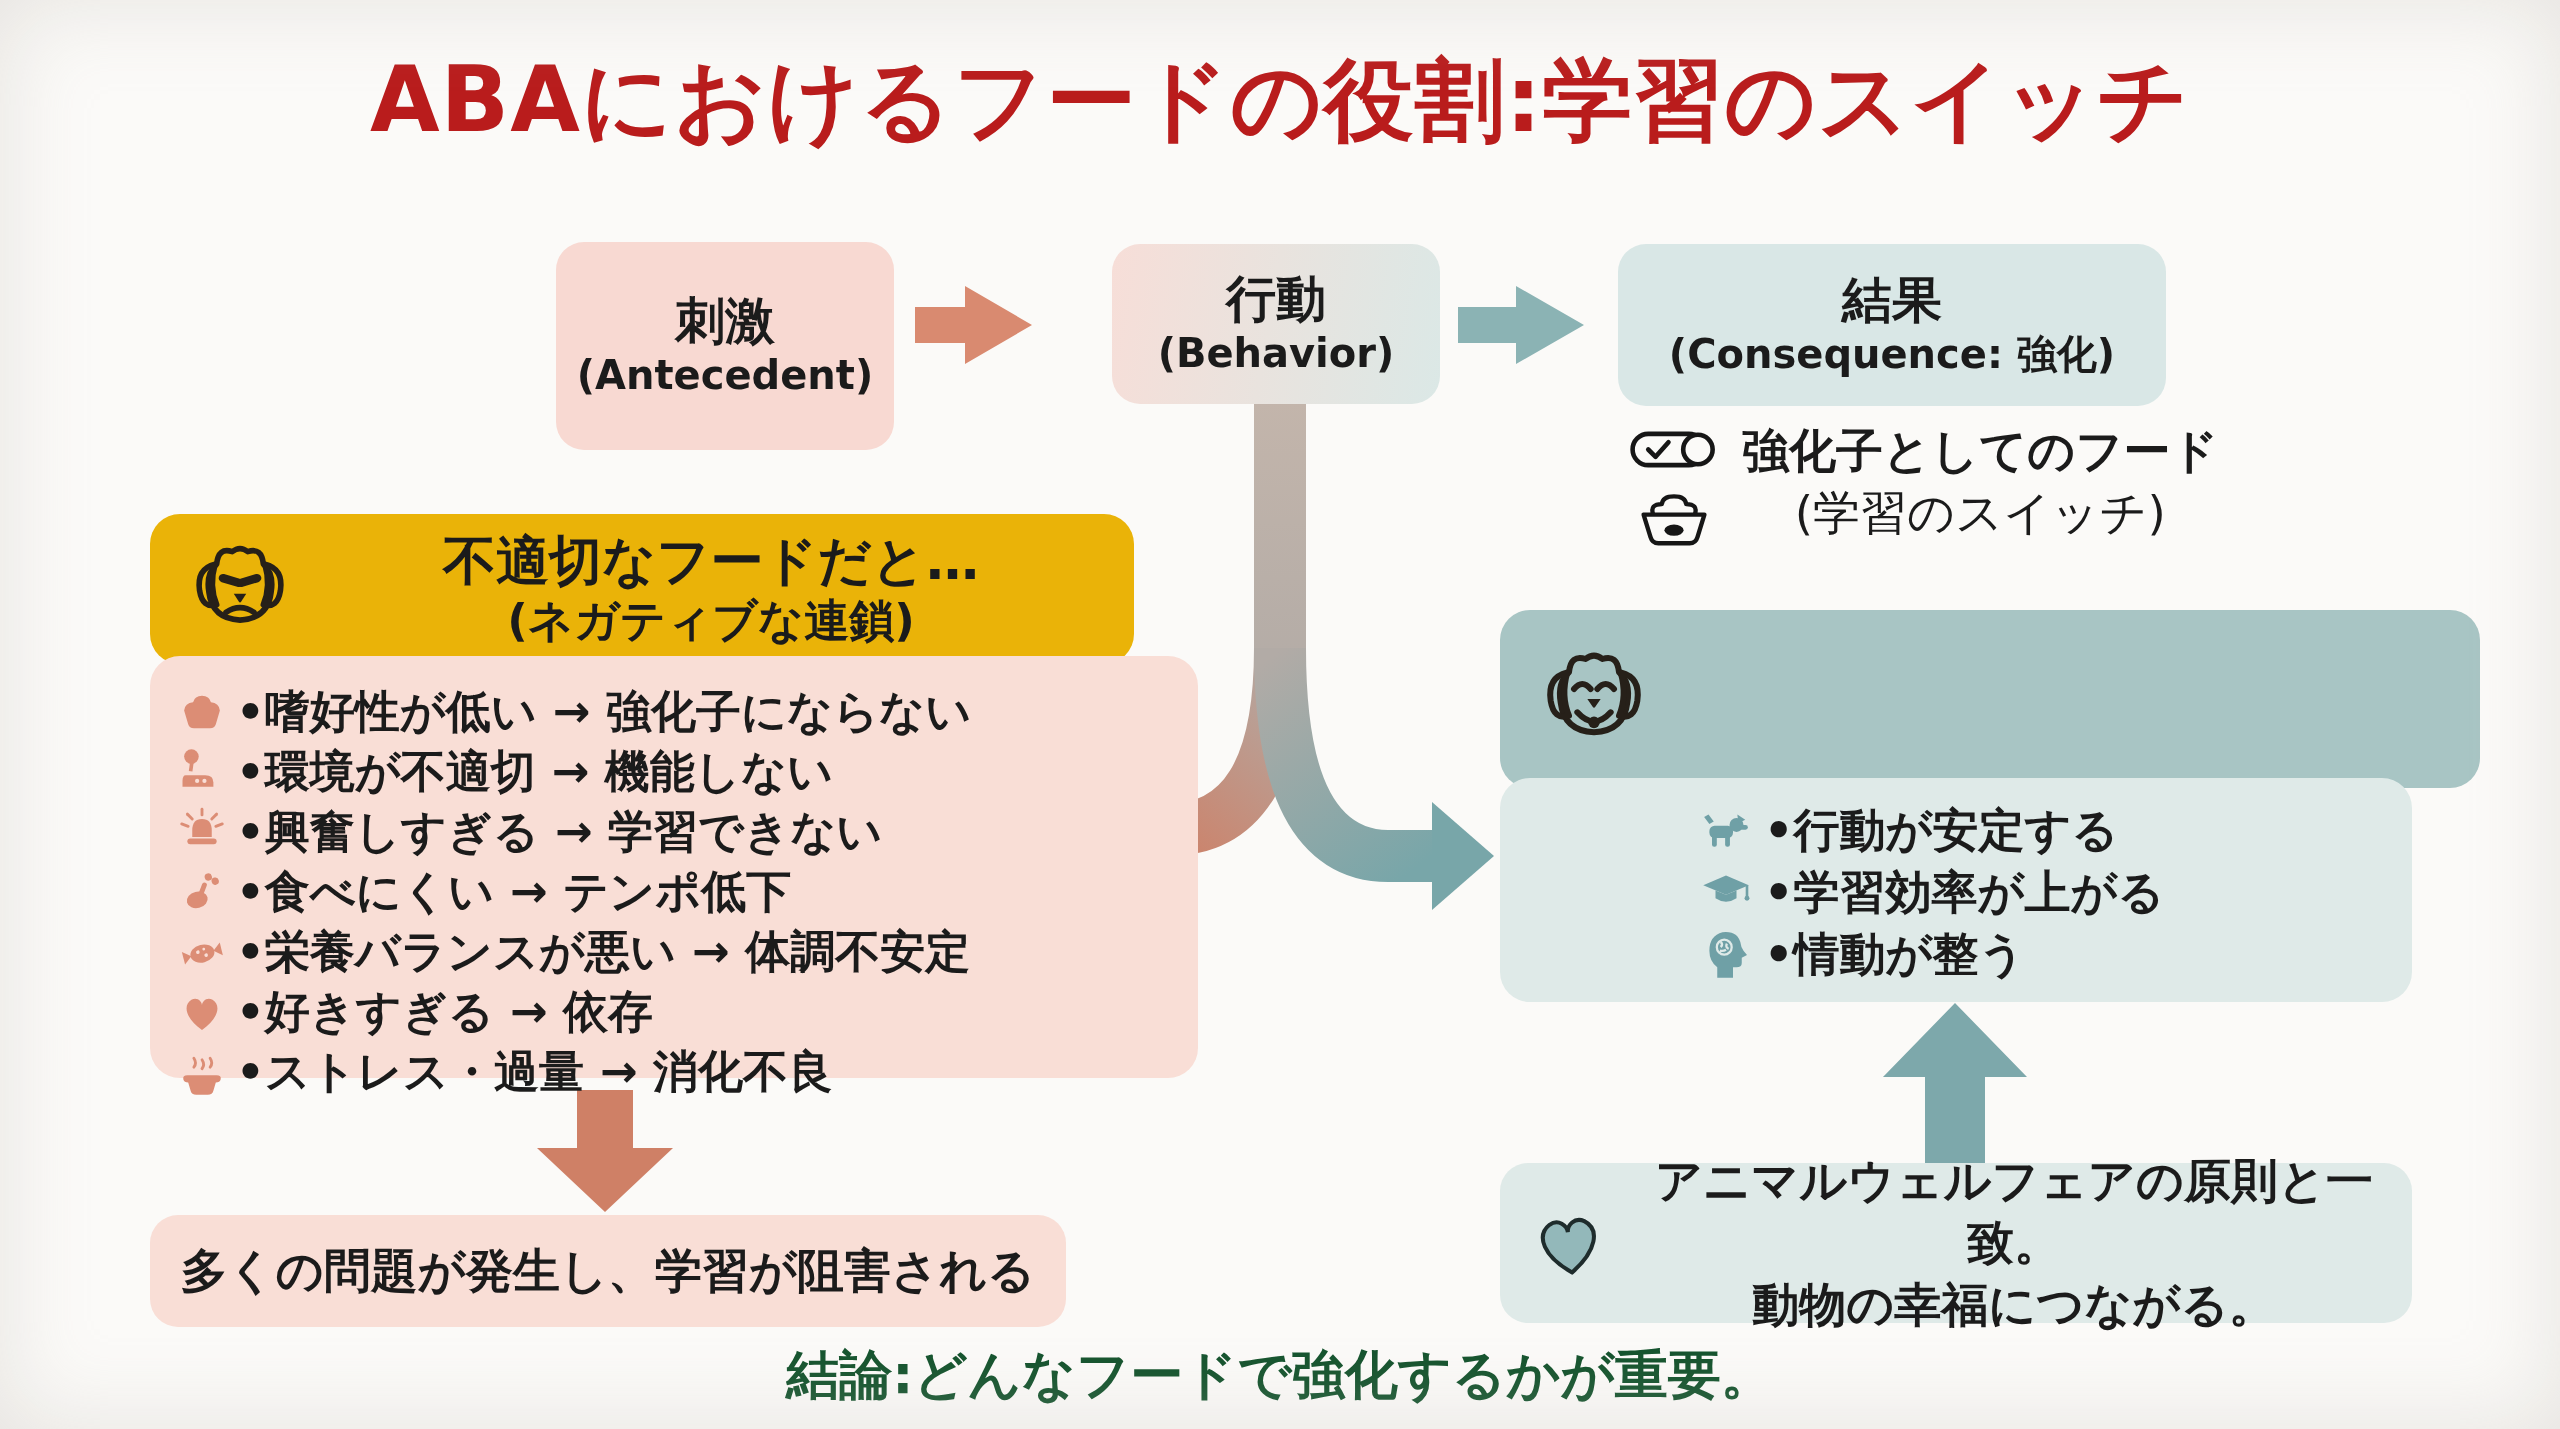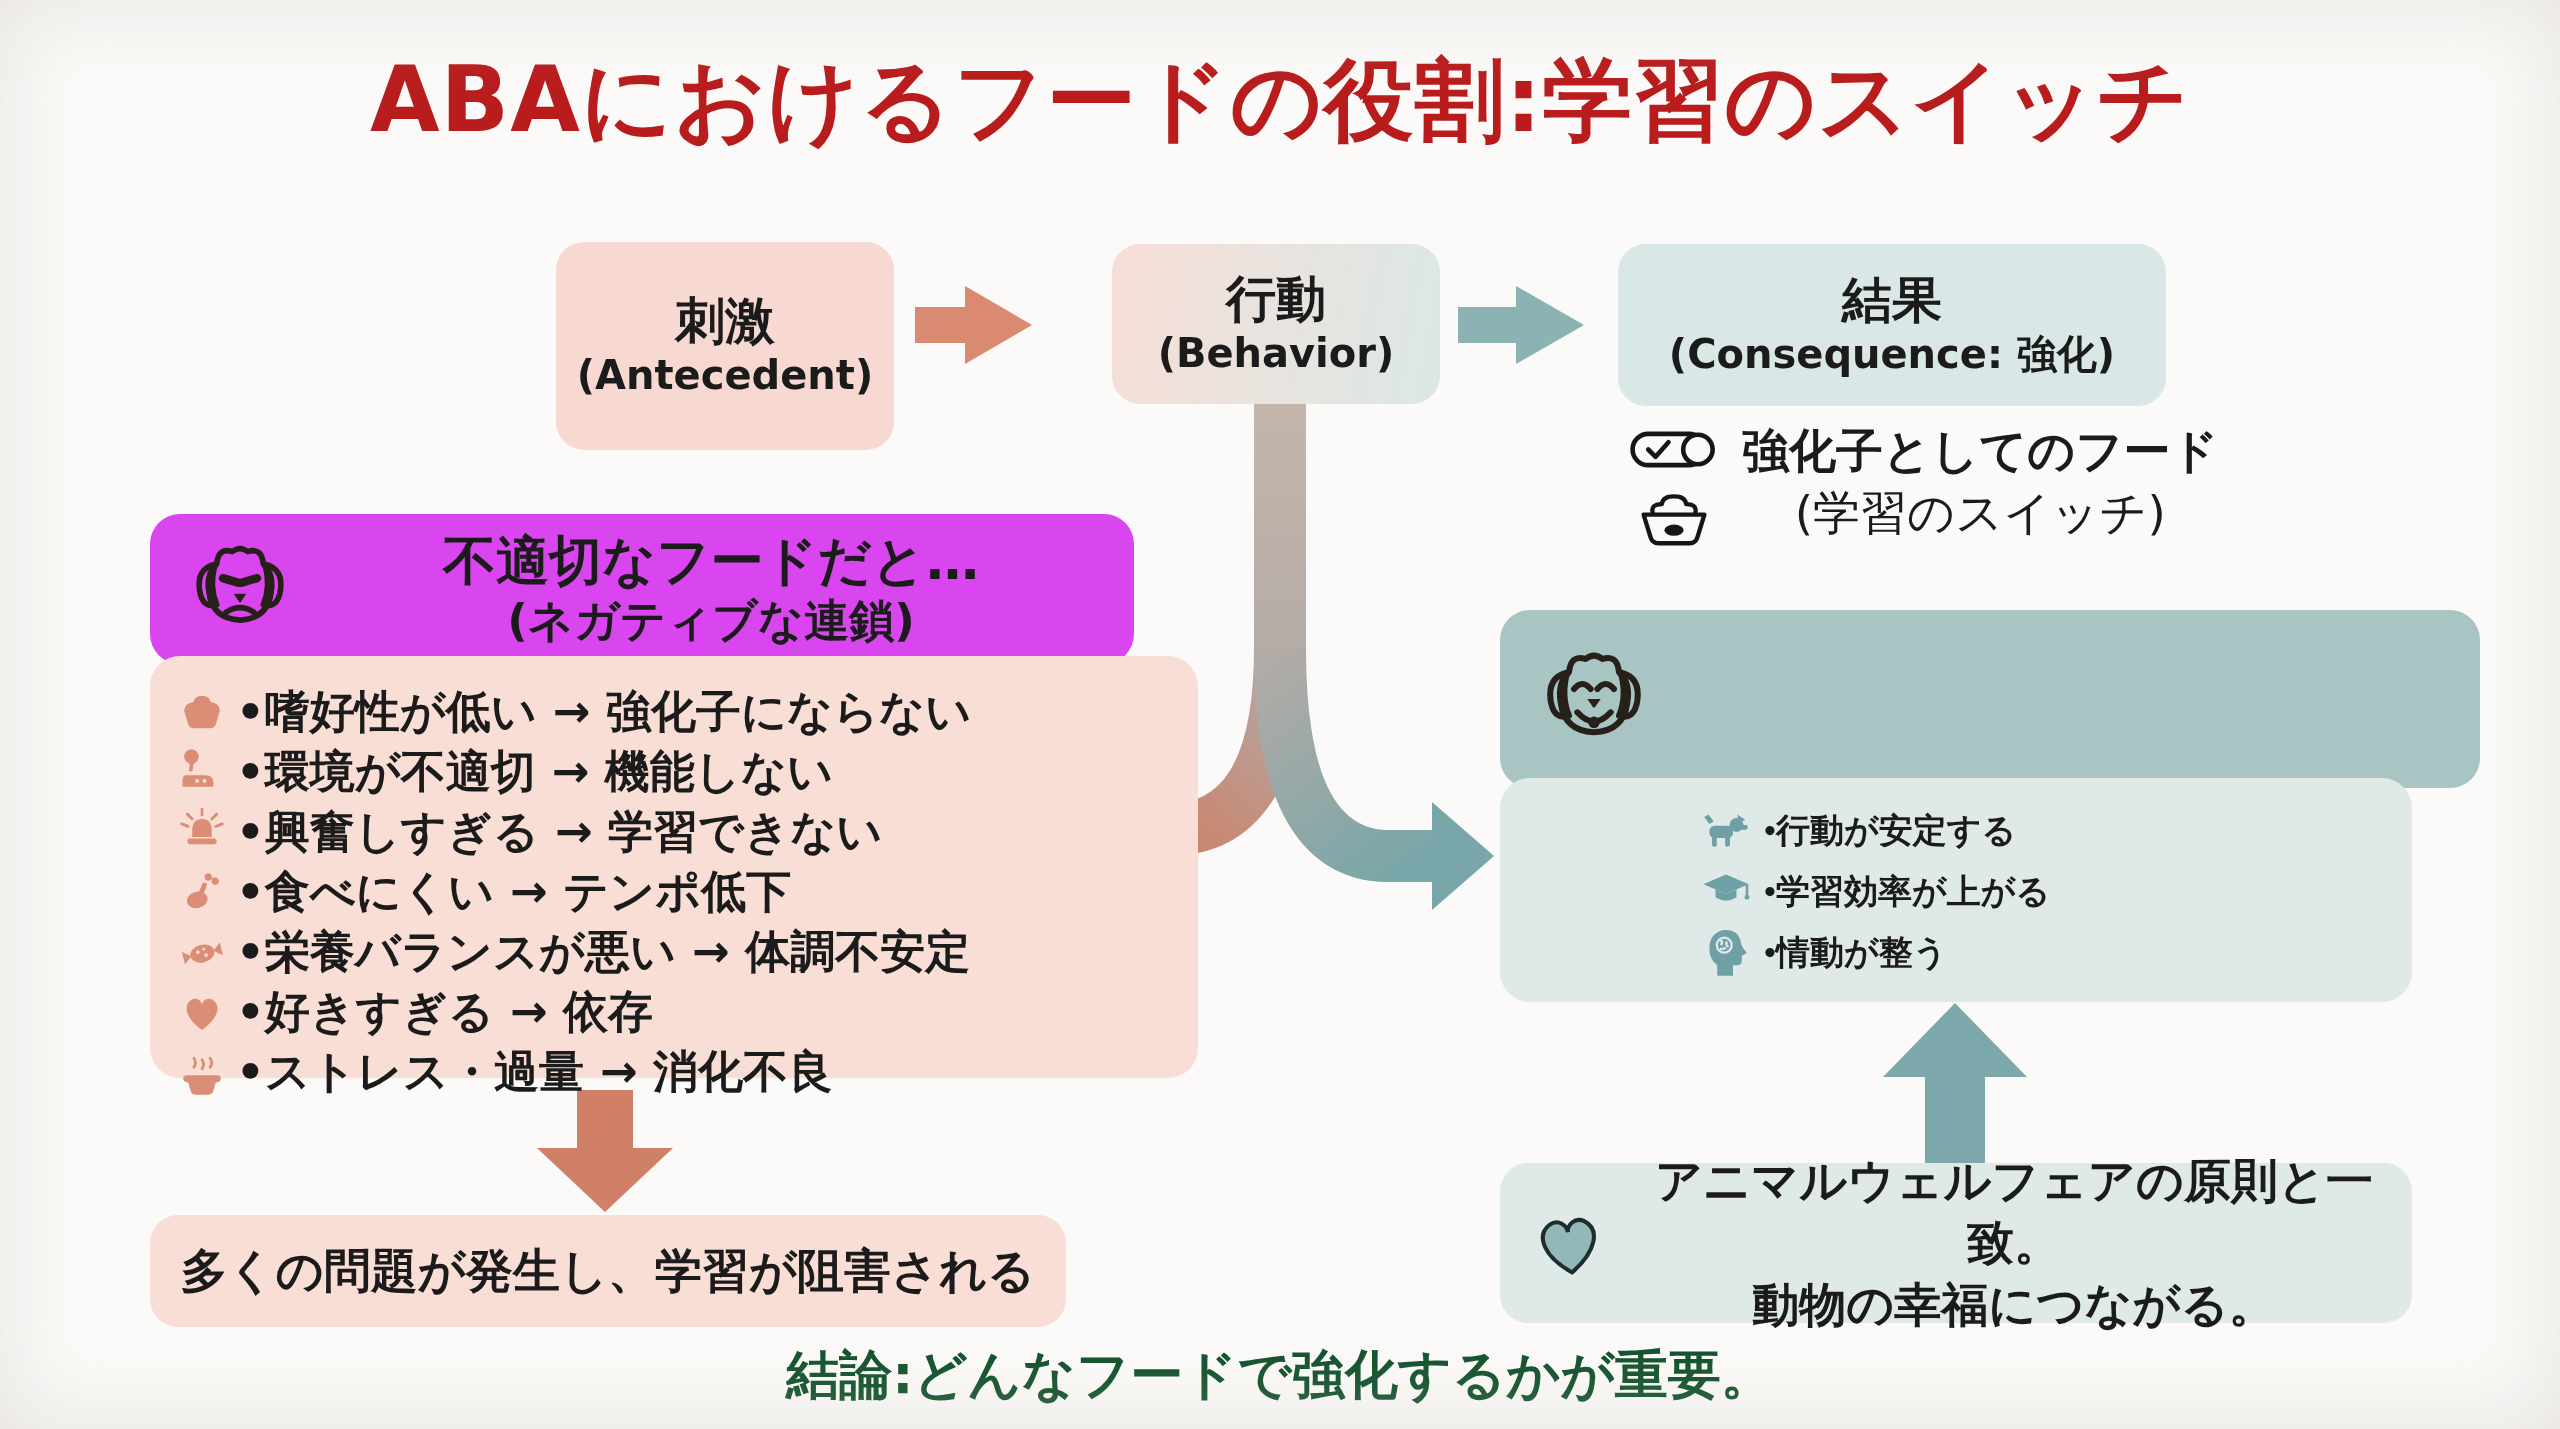--- a/index.html
+++ b/index.html
@@ -32,31 +32,31 @@
   .note-text{display:flex;flex-direction:column;}
   .note-text .l1{font-size:47px;font-weight:800;line-height:62px;}
   .note-text .l2{font-size:47px;font-weight:400;line-height:62px;text-align:center;}
 
   .panel-header{
     border-radius:30px;display:flex;align-items:center;padding:0 34px;gap:26px;
   }
   .panel-header .htext{flex:1;text-align:center;}
   .panel-header .ht1{font-size:53px;font-weight:800;line-height:1.2;}
   .panel-header .ht2{font-size:45px;font-weight:800;line-height:1.25;}
-  .neg-header{left:150px;top:514px;width:916px;height:150px;background:#d946ef;justify-content:flex-end;}
+  .neg-header{left:150px;top:514px;width:916px;height:150px;background:#eab308;justify-content:flex-end;}
   .pos-header{left:1500px;top:610px;width:912px;height:178px;background:#a8c5c4;}
 
   .panel-body{border-radius:30px;display:flex;flex-direction:column;}
   .neg-body{left:150px;top:656px;width:1048px;height:422px;background:#f9ded6;padding:26px 24px 18px 26px;box-sizing:border-box;}
   .pos-body{left:1500px;top:778px;width:912px;height:224px;background:#dfeae8;padding:22px 30px 18px 198px;box-sizing:border-box;}
   .list-row{display:flex;align-items:center;flex:1;}
   .list-row .li-icon{width:52px;height:52px;flex:none;margin-right:8px;display:flex;align-items:center;justify-content:center;}
   .neg-body .list-row .li-text{font-size:45px;font-weight:800;white-space:nowrap;}
   .pos-body .list-row .li-icon{width:56px;height:56px;margin-right:10px;}
-  .pos-body .list-row .li-text{font-size:34px;font-weight:800;white-space:nowrap;font-family:Liberation Serif, serif;}
+  .pos-body .list-row .li-text{font-size:46px;font-weight:800;white-space:nowrap;}
   .salmon-ic{color:#dc8d75;}
   .teal-ic{color:#6fa0a6;}
 
   .outcome-box{border-radius:28px;display:flex;align-items:center;justify-content:center;text-align:center;}
   .neg-outcome{left:150px;top:1215px;width:916px;height:112px;background:#f9ded6;font-size:47px;font-weight:800;}
   .pos-outcome{left:1500px;top:1163px;width:912px;height:160px;background:#dfeae8;padding:0 26px;box-sizing:border-box;
     display:flex;align-items:center;gap:30px;text-align:center;}
   .pos-outcome .otext{flex:1;font-size:47px;font-weight:800;line-height:1.32;}
 
   .conclusion{left:0;top:1340px;width:2560px;text-align:center;font-size:53px;font-weight:800;color:#14532d;}

